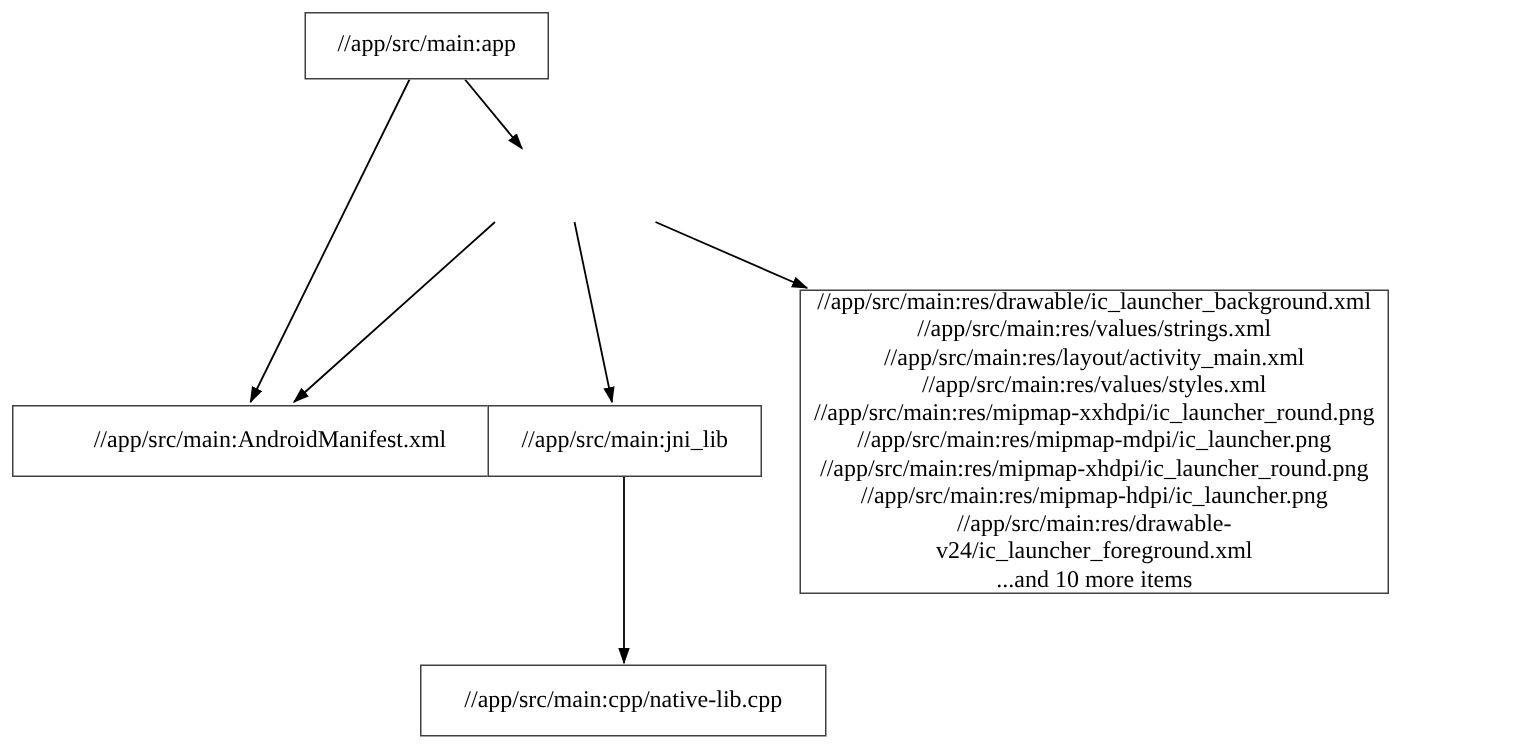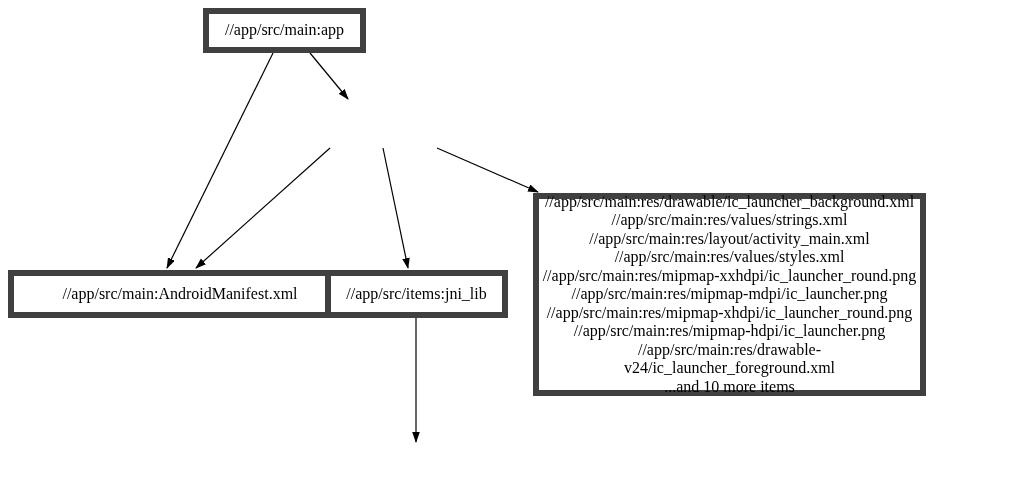--- a/index.html
+++ b/index.html
@@ -19,21 +19,21 @@
     position: absolute;
     left: 0;
     top: 0;
     width: 1018px;
     height: 496px;
   }
   .node {
     position: absolute;
     box-sizing: border-box;
     background: #ffffff;
-    border: 6px solid #404040;
+    border: 1px solid #404040;
     color: #000000;
     display: flex;
     align-items: center;
     justify-content: center;
     text-align: center;
     font-size: 16px;
     line-height: 1.16;
   }
   #node-app      { left: 203px; top: 8px;   width: 163px; height: 45px; }
   #node-lib      { left: 302px; top: 100px; width: 153px; height: 48px; }
@@ -61,27 +61,28 @@
     <line class="edge" x1="383" y1="148" x2="408" y2="268" marker-end="url(#arrowhead)"></line>
     <line class="edge" x1="437" y1="148" x2="538" y2="192" marker-end="url(#arrowhead)"></line>
     <line class="edge" x1="416" y1="318" x2="416" y2="442" marker-end="url(#arrowhead)"></line>
   </svg>
 
   <div class="node" id="node-app">//app/src/main:app</div>
 
 
   <div class="node" id="node-manifest">//app/src/main:AndroidManifest.xml</div>
 
-  <div class="node" id="node-jni">//app/src/items:jni_lib</div>
+  <div class="node" id="node-jni">//app/src/main:jni_lib</div>
 
   <div class="node" id="node-res">//app/src/main:res/drawable/ic_launcher_background.xml
 //app/src/main:res/values/strings.xml
 //app/src/main:res/layout/activity_main.xml
 //app/src/main:res/values/styles.xml
 //app/src/main:res/mipmap-xxhdpi/ic_launcher_round.png
 //app/src/main:res/mipmap-mdpi/ic_launcher.png
 //app/src/main:res/mipmap-xhdpi/ic_launcher_round.png
 //app/src/main:res/mipmap-hdpi/ic_launcher.png
 //app/src/main:res/drawable-v24/ic_launcher_foreground.xml
 ...and 10 more items</div>
 
+  <div class="node" id="node-native">//app/src/main:cpp/native-lib.cpp</div>
 
 </div>
 
 </body></html>

